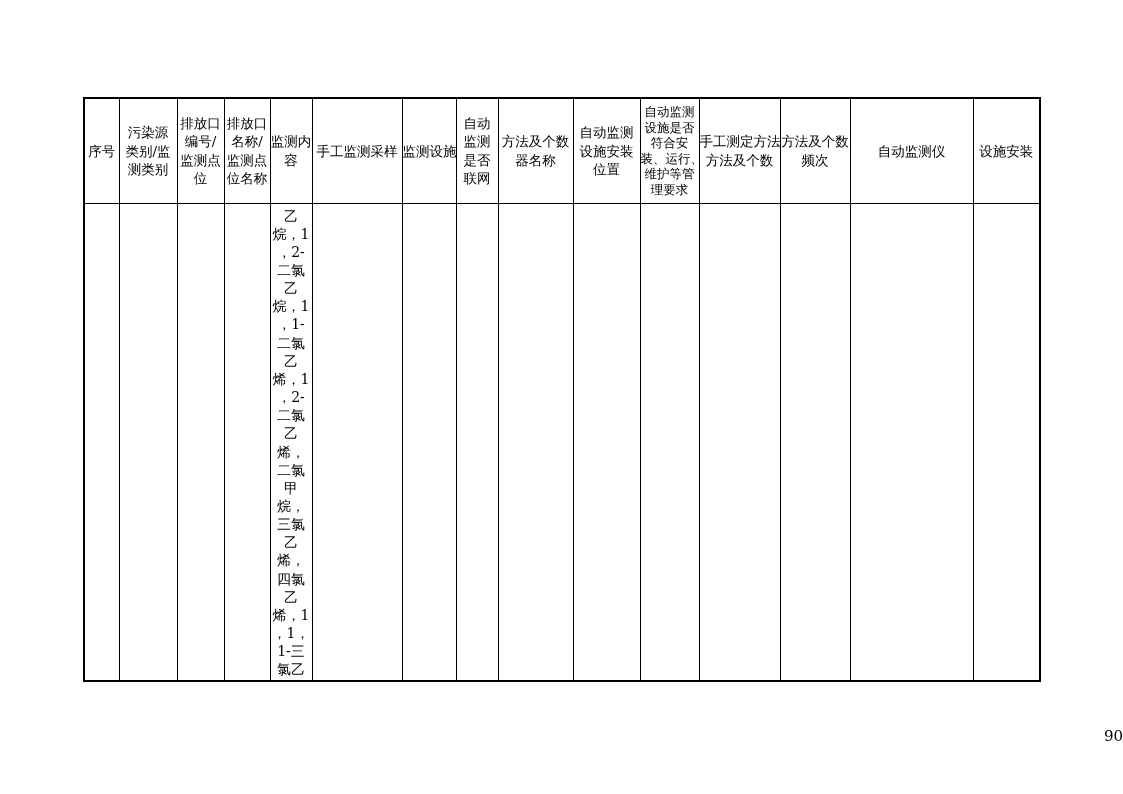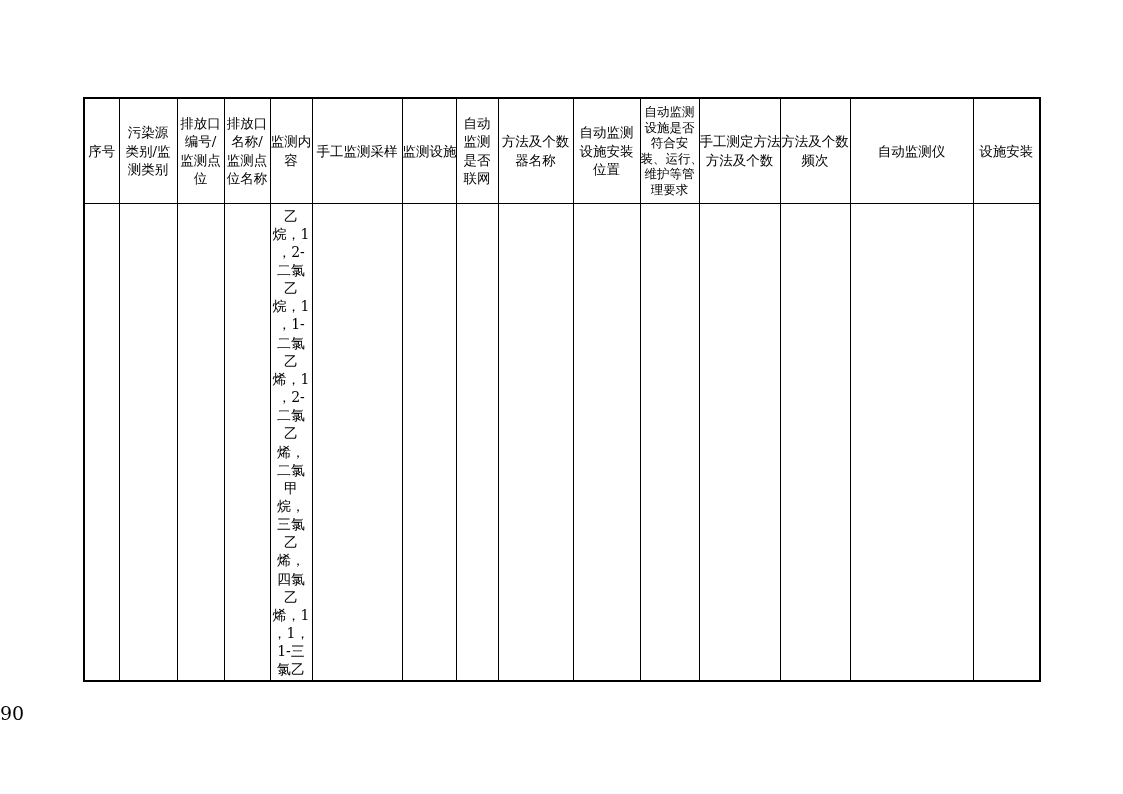--- a/index.html
+++ b/index.html
@@ -47,25 +47,25 @@
   .doc-table td {
     vertical-align: top;
     text-align: center;
     white-space: pre;
     font-size: 14px;
     line-height: 18.15px;
     padding-top: 3px;
   }
   .page-number {
     position: absolute;
-    top: 705px;
+    top: 728px;
     left: 0;
     width: 100%;
-    text-align: left;
-    font-size: 19px;
+    text-align: right;
+    font-size: 15px;
     line-height: 16px;
   }
 </style>
 </head>
 <body>
 
 <div class="page">
 
   <table class="doc-table">
     <colgroup>

